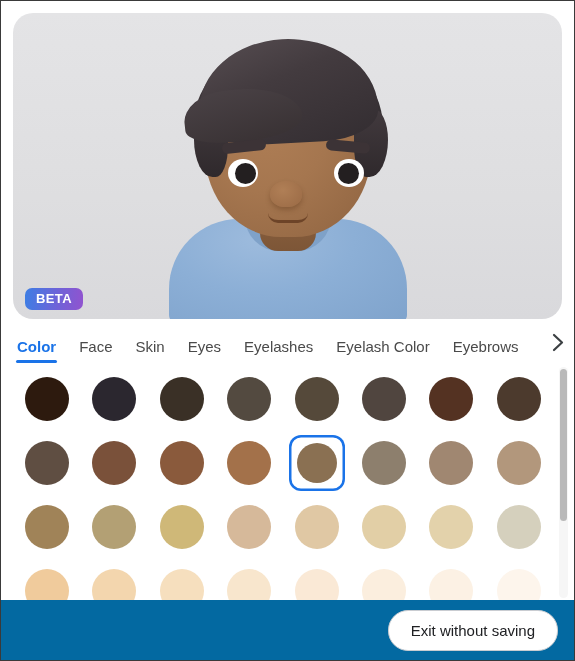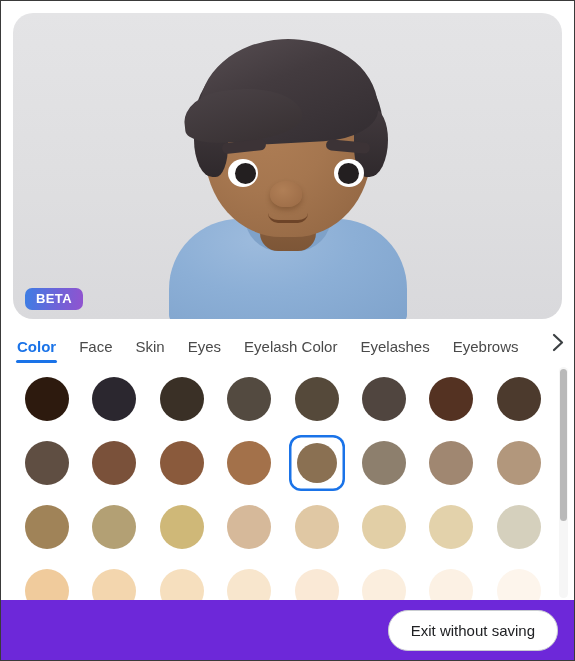--- a/index.html
+++ b/index.html
@@ -328,21 +328,21 @@
   }
 
   
   .action-bar {
     height: 60px;
     display: flex;
     align-items: center;
     justify-content: flex-end;
     gap: 12px;
     padding: 0 16px;
-    background: #6d28d9;
+    background: #0369a1;
     flex: none;
   }
 
   .btn {
     font-size: 15px;
     border-radius: 20px;
     cursor: pointer;
     line-height: 1;
   }
   .btn-secondary {
@@ -390,22 +390,22 @@
 
     <div class="beta-badge">BETA</div>
   </div>
 </div>
 
 <div class="tabbar">
   <div class="tab active">Color</div>
     <div class="tab">Face</div>
     <div class="tab">Skin</div>
     <div class="tab">Eyes</div>
+    <div class="tab">Eyelashes</div>
     <div class="tab">Eyelash Color</div>
-    <div class="tab">Eyelashes</div>
     <div class="tab">Eyebrows</div>
     <div class="tab-scroll-next">
     <svg width="13" height="19" viewBox="0 0 13 19">
       <path d="M2 2 L10 9.5 L2 17" fill="none" stroke="#3c4043" stroke-width="2.2" stroke-linecap="round" stroke-linejoin="round"></path>
     </svg>
   </div>
 </div>
 
 <div class="swatch-area">
   <div class="swatch-grid">

